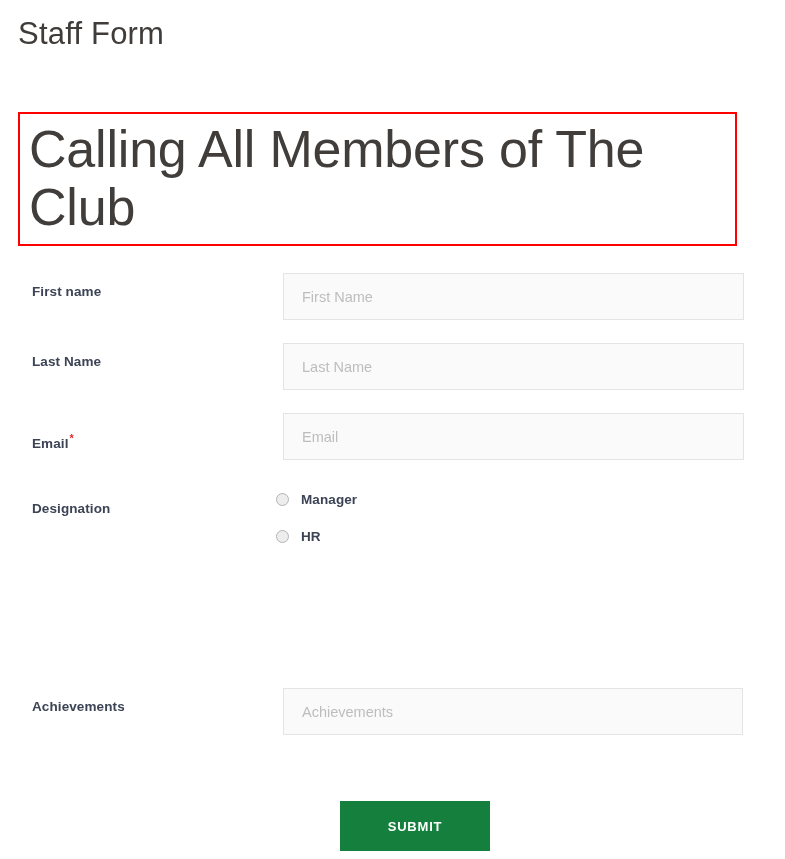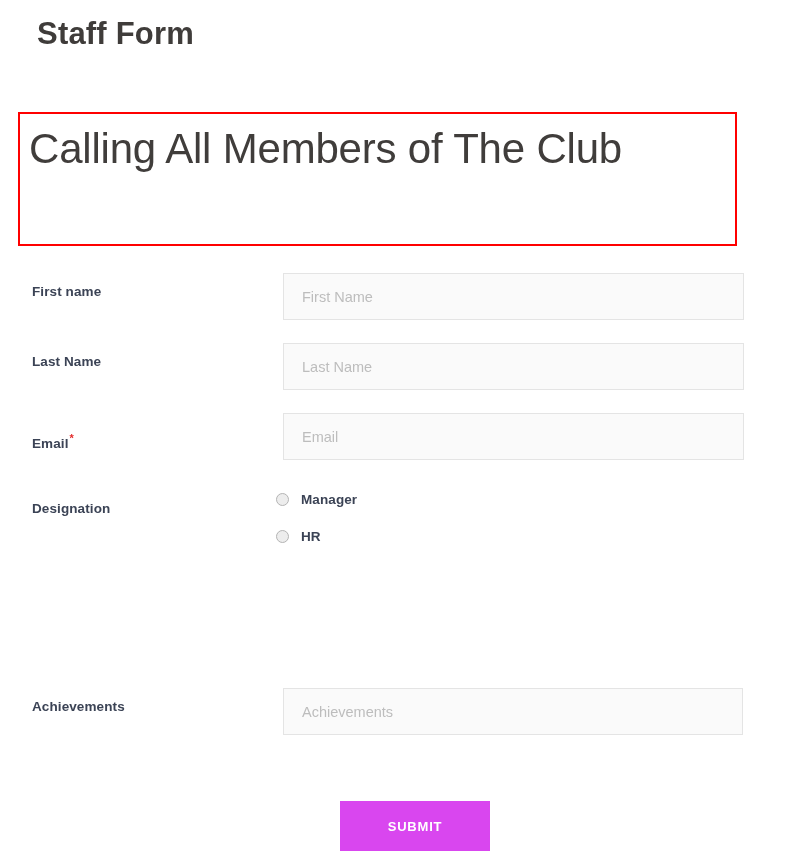--- a/index.html
+++ b/index.html
@@ -14,44 +14,43 @@
     font-family: "Liberation Sans", sans-serif;
     overflow: hidden;
   }
 
   
   .page-title {
     position: absolute;
     left: 18px;
     top: 14px;
     font-size: 31px;
-    font-weight: 700;
+    font-weight: 400;
     color: #3f3c3a;
     letter-spacing: 0.2px;
     line-height: 40px;
     white-space: nowrap;
-    margin-left: 19px;
   }
 
   
   .annotation-box {
     position: absolute;
     left: 18px;
     top: 112px;
     width: 715px;
     height: 130px;
     border: 2px solid #ff0000;
     box-sizing: content-box;
   }
   .form-heading {
     position: absolute;
     left: 29px;
     top: 120px;
     width: 690px;
-    font-size: 42px;
+    font-size: 52px;
     line-height: 58px;
     font-weight: 400;
     color: #403d3b;
     letter-spacing: -0.2px;
   }
 
   
   .form-row {
     position: absolute;
     left: 0;
@@ -125,21 +124,21 @@
     white-space: nowrap;
   }
 
   
   .submit-button {
     position: absolute;
     left: 340px;
     top: 801px;
     width: 150px;
     height: 50px;
-    background: #d946ef;
+    background: #15803d;
     color: #ffffff;
     border: none;
     border-radius: 0;
     font-family: "Liberation Sans", sans-serif;
     font-size: 13px;
     font-weight: bold;
     letter-spacing: 0.8px;
     cursor: pointer;
   }
 </style>

